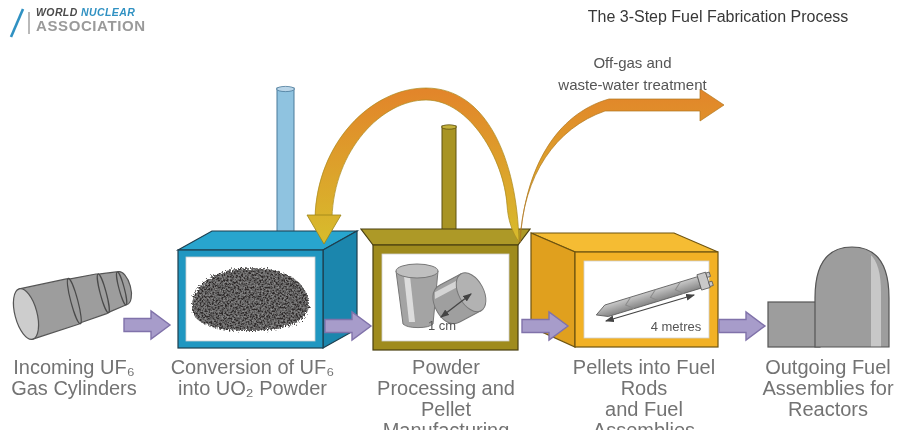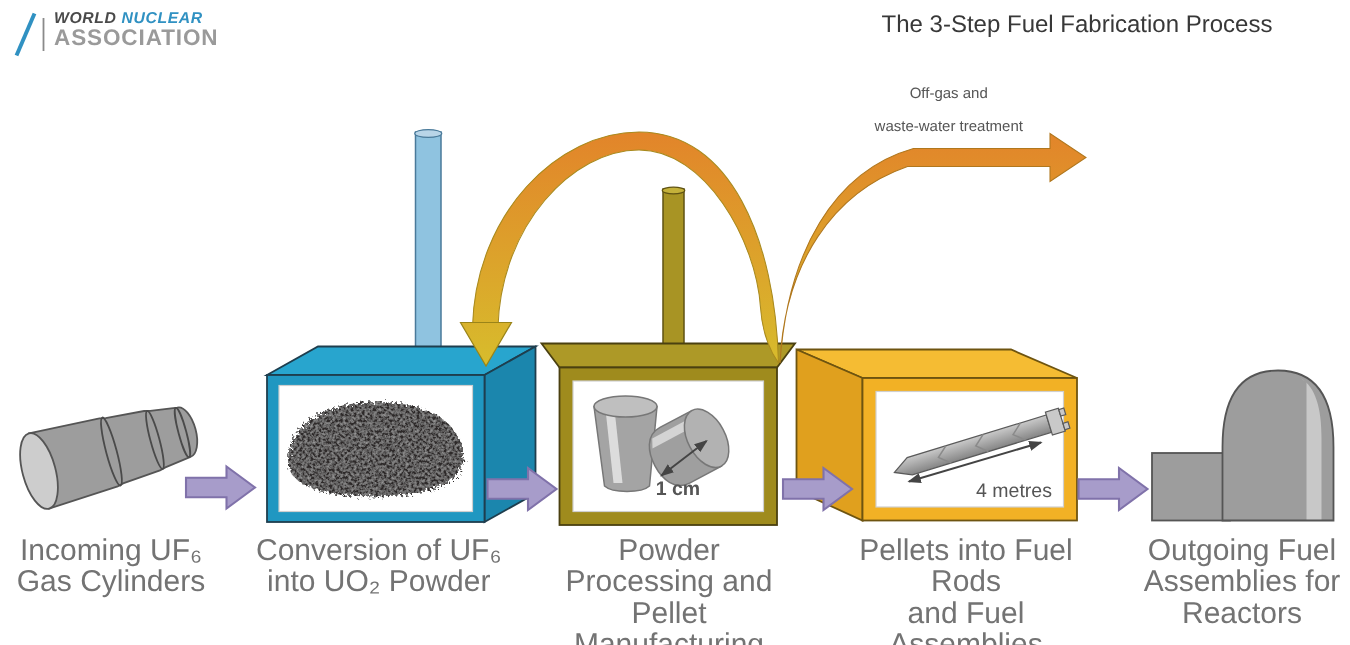--- a/index.html
+++ b/index.html
@@ -7,21 +7,21 @@
          font-family:"Liberation Sans","DejaVu Sans",sans-serif;}
   #diagram-svg{position:absolute;left:0;top:0;}
   .txt{position:absolute;text-align:center;color:#666;}
   .logo{position:absolute;left:6px;top:6px;display:flex;align-items:flex-start;}
   .logo-text{margin-left:4px;line-height:13px;}
   .logo-l1{font-size:10.5px;font-weight:bold;letter-spacing:.4px;color:#4a4a4a;white-space:nowrap;font-style:italic;}
   .logo-l1 .blue{color:#3091c2;}
   .logo-l2{font-size:15px;font-weight:bold;letter-spacing:.6px;color:#9a9a9a;}
   .title{position:absolute;left:540px;top:8px;width:356px;text-align:center;
          font-size:16px;color:#383838;}
-  .flow-label{font-size:10px;color:#555;}
+  .flow-label{font-size:15px;color:#555;}
   .dim-label{font-size:13px;color:#555;}
   .stage-label{font-size:20px;line-height:21px;color:#737373;}
 </style>
 </head>
 <body>
 
 <div id="stage">
 
   <svg id="diagram-svg" width="900" height="430" viewBox="0 0 900 430">
     <defs>
@@ -135,21 +135,21 @@
     </div>
   </div>
 
   <div class="title">The 3-Step Fuel Fabrication Process</div>
 
   <div class="txt flow-label" style="left:530px;top:52px;width:205px;line-height:22px;">
     <div>Off-gas and</div>
     <div>waste-water treatment</div>
   </div>
 
-  <div class="txt dim-label" style="left:428px;top:318px;width:48px;font-weight:bold;">1 cm</div>
+  <div class="txt dim-label" style="left:418px;top:318px;width:48px;">1 cm</div>
   <div class="txt dim-label" style="left:638px;top:319px;width:76px;">4 metres</div>
 
   <div class="txt stage-label" style="left:0;top:357px;width:148px;">
     <div>Incoming UF₆</div>
     <div>Gas Cylinders</div>
   </div>
   <div class="txt stage-label" style="left:170px;top:357px;width:165px;">
     <div>Conversion of UF₆</div>
     <div>into UO₂ Powder</div>
   </div>

